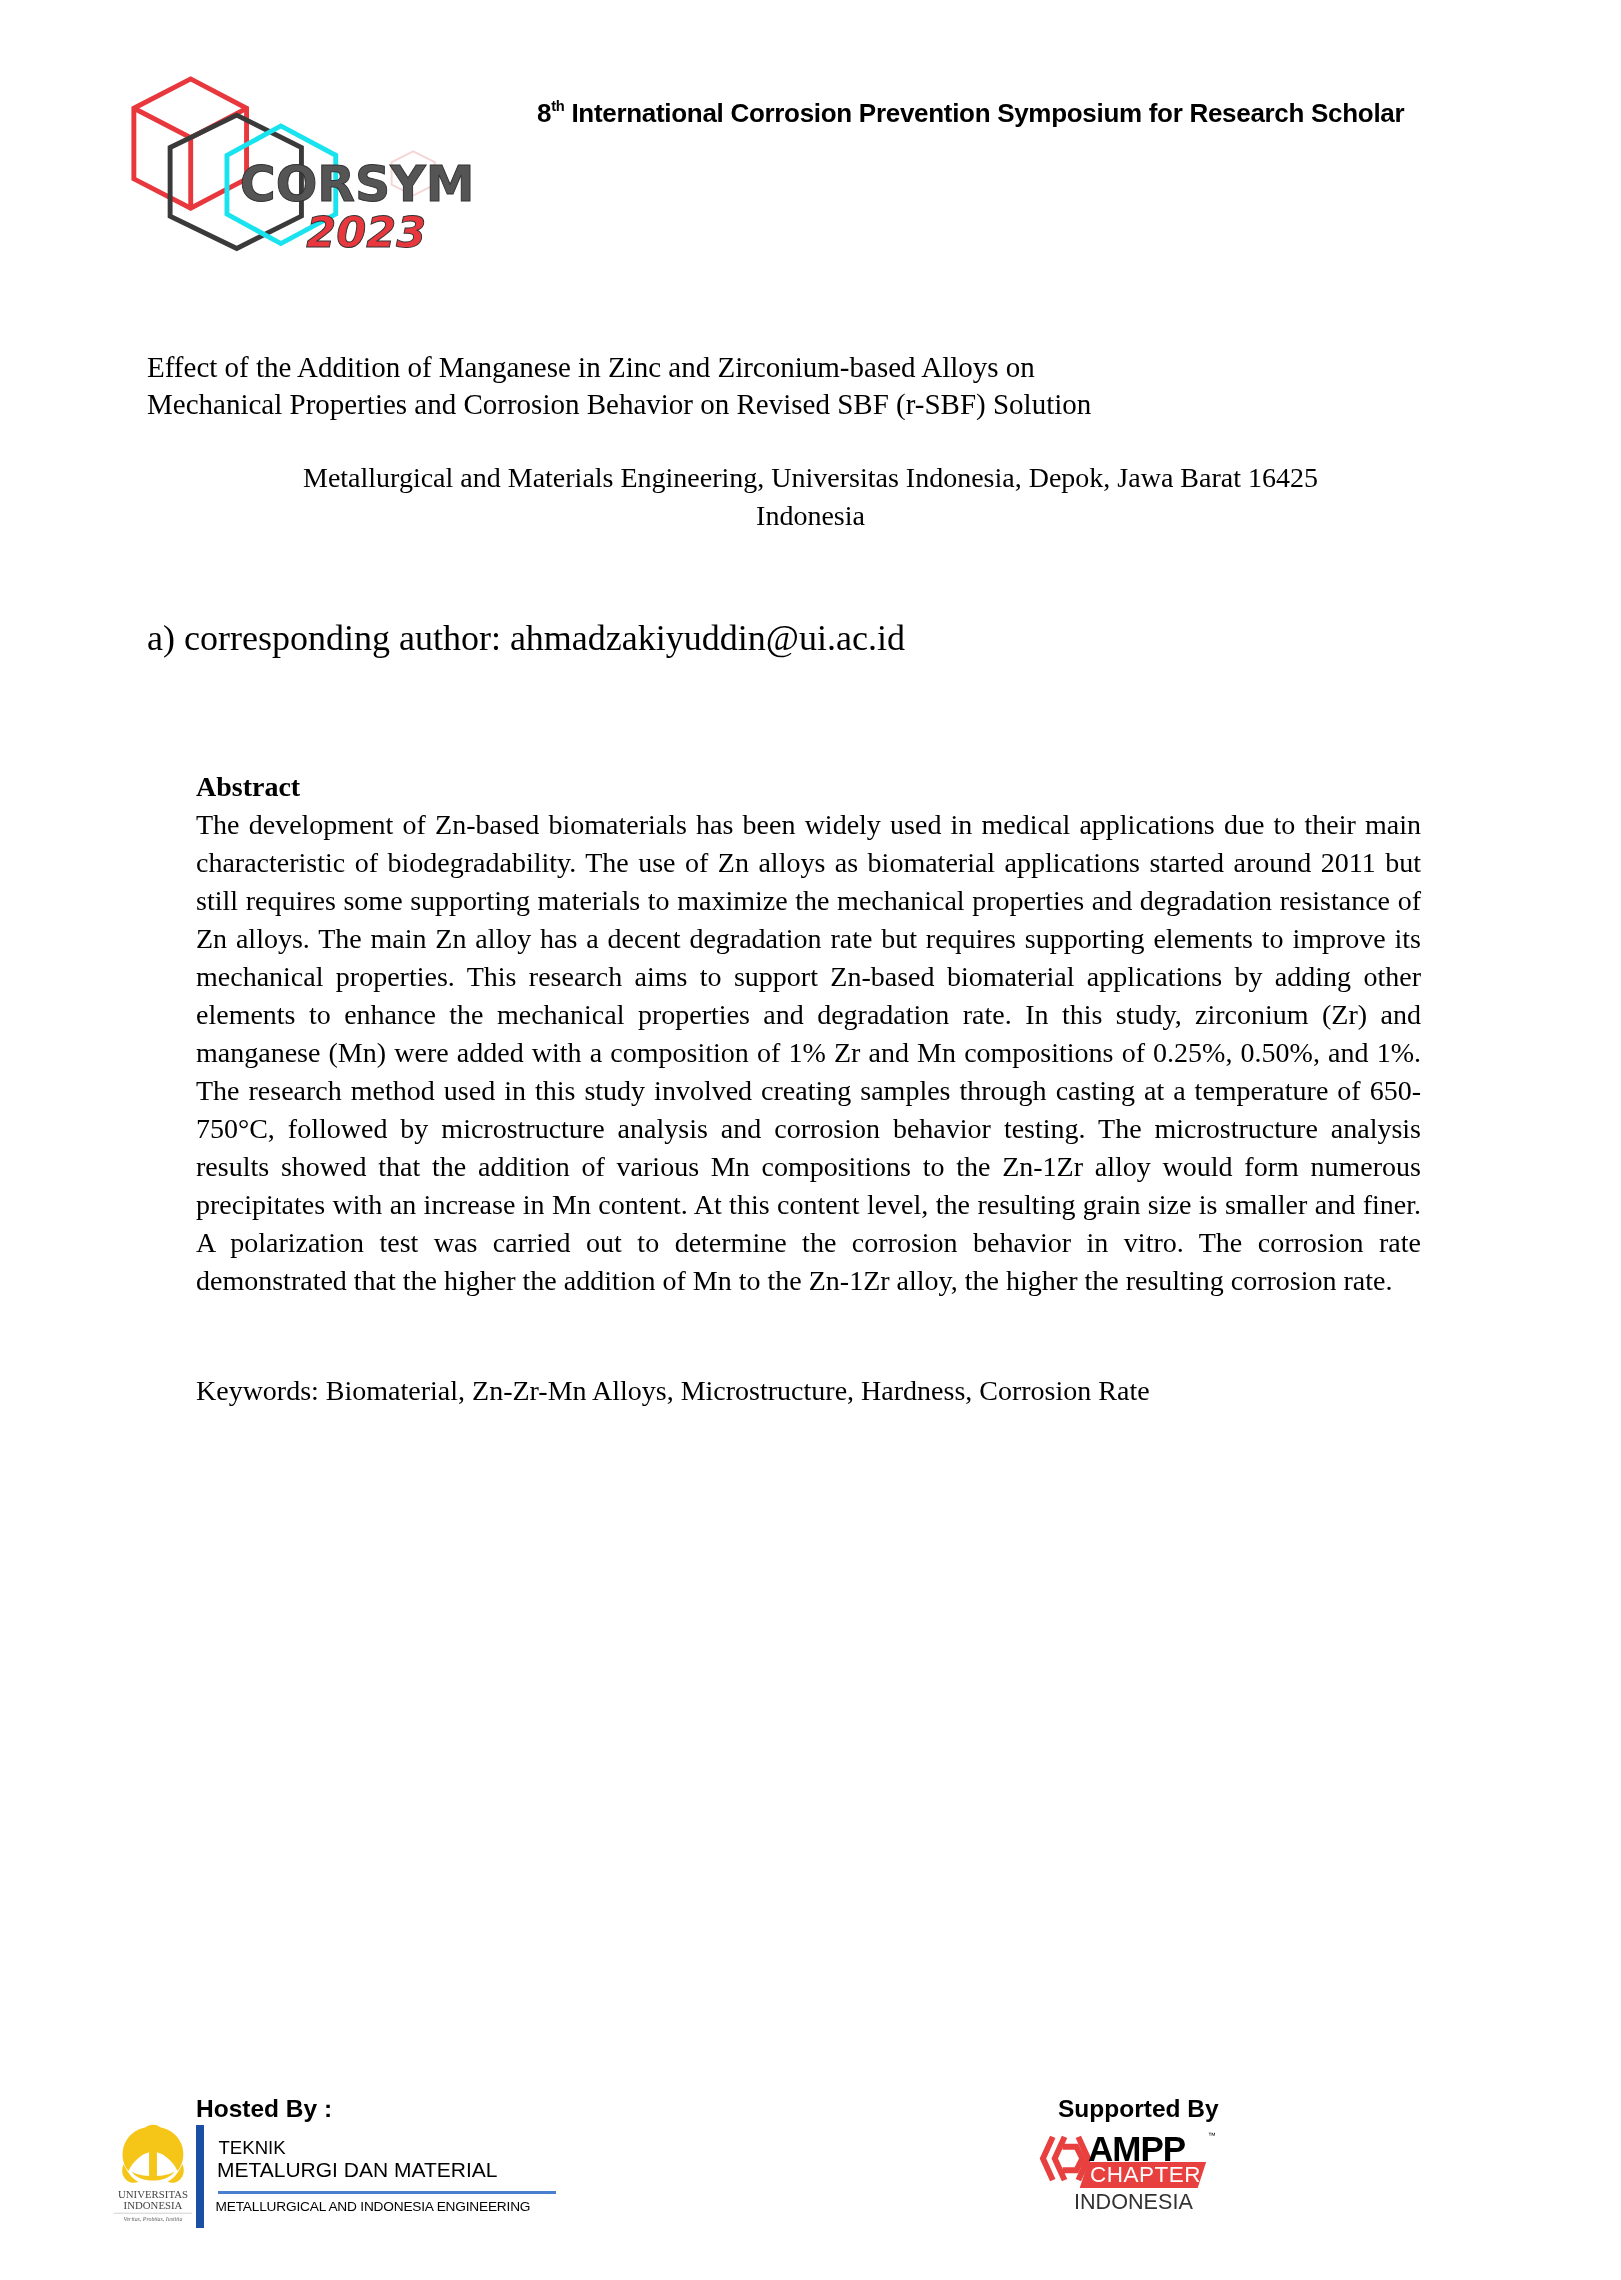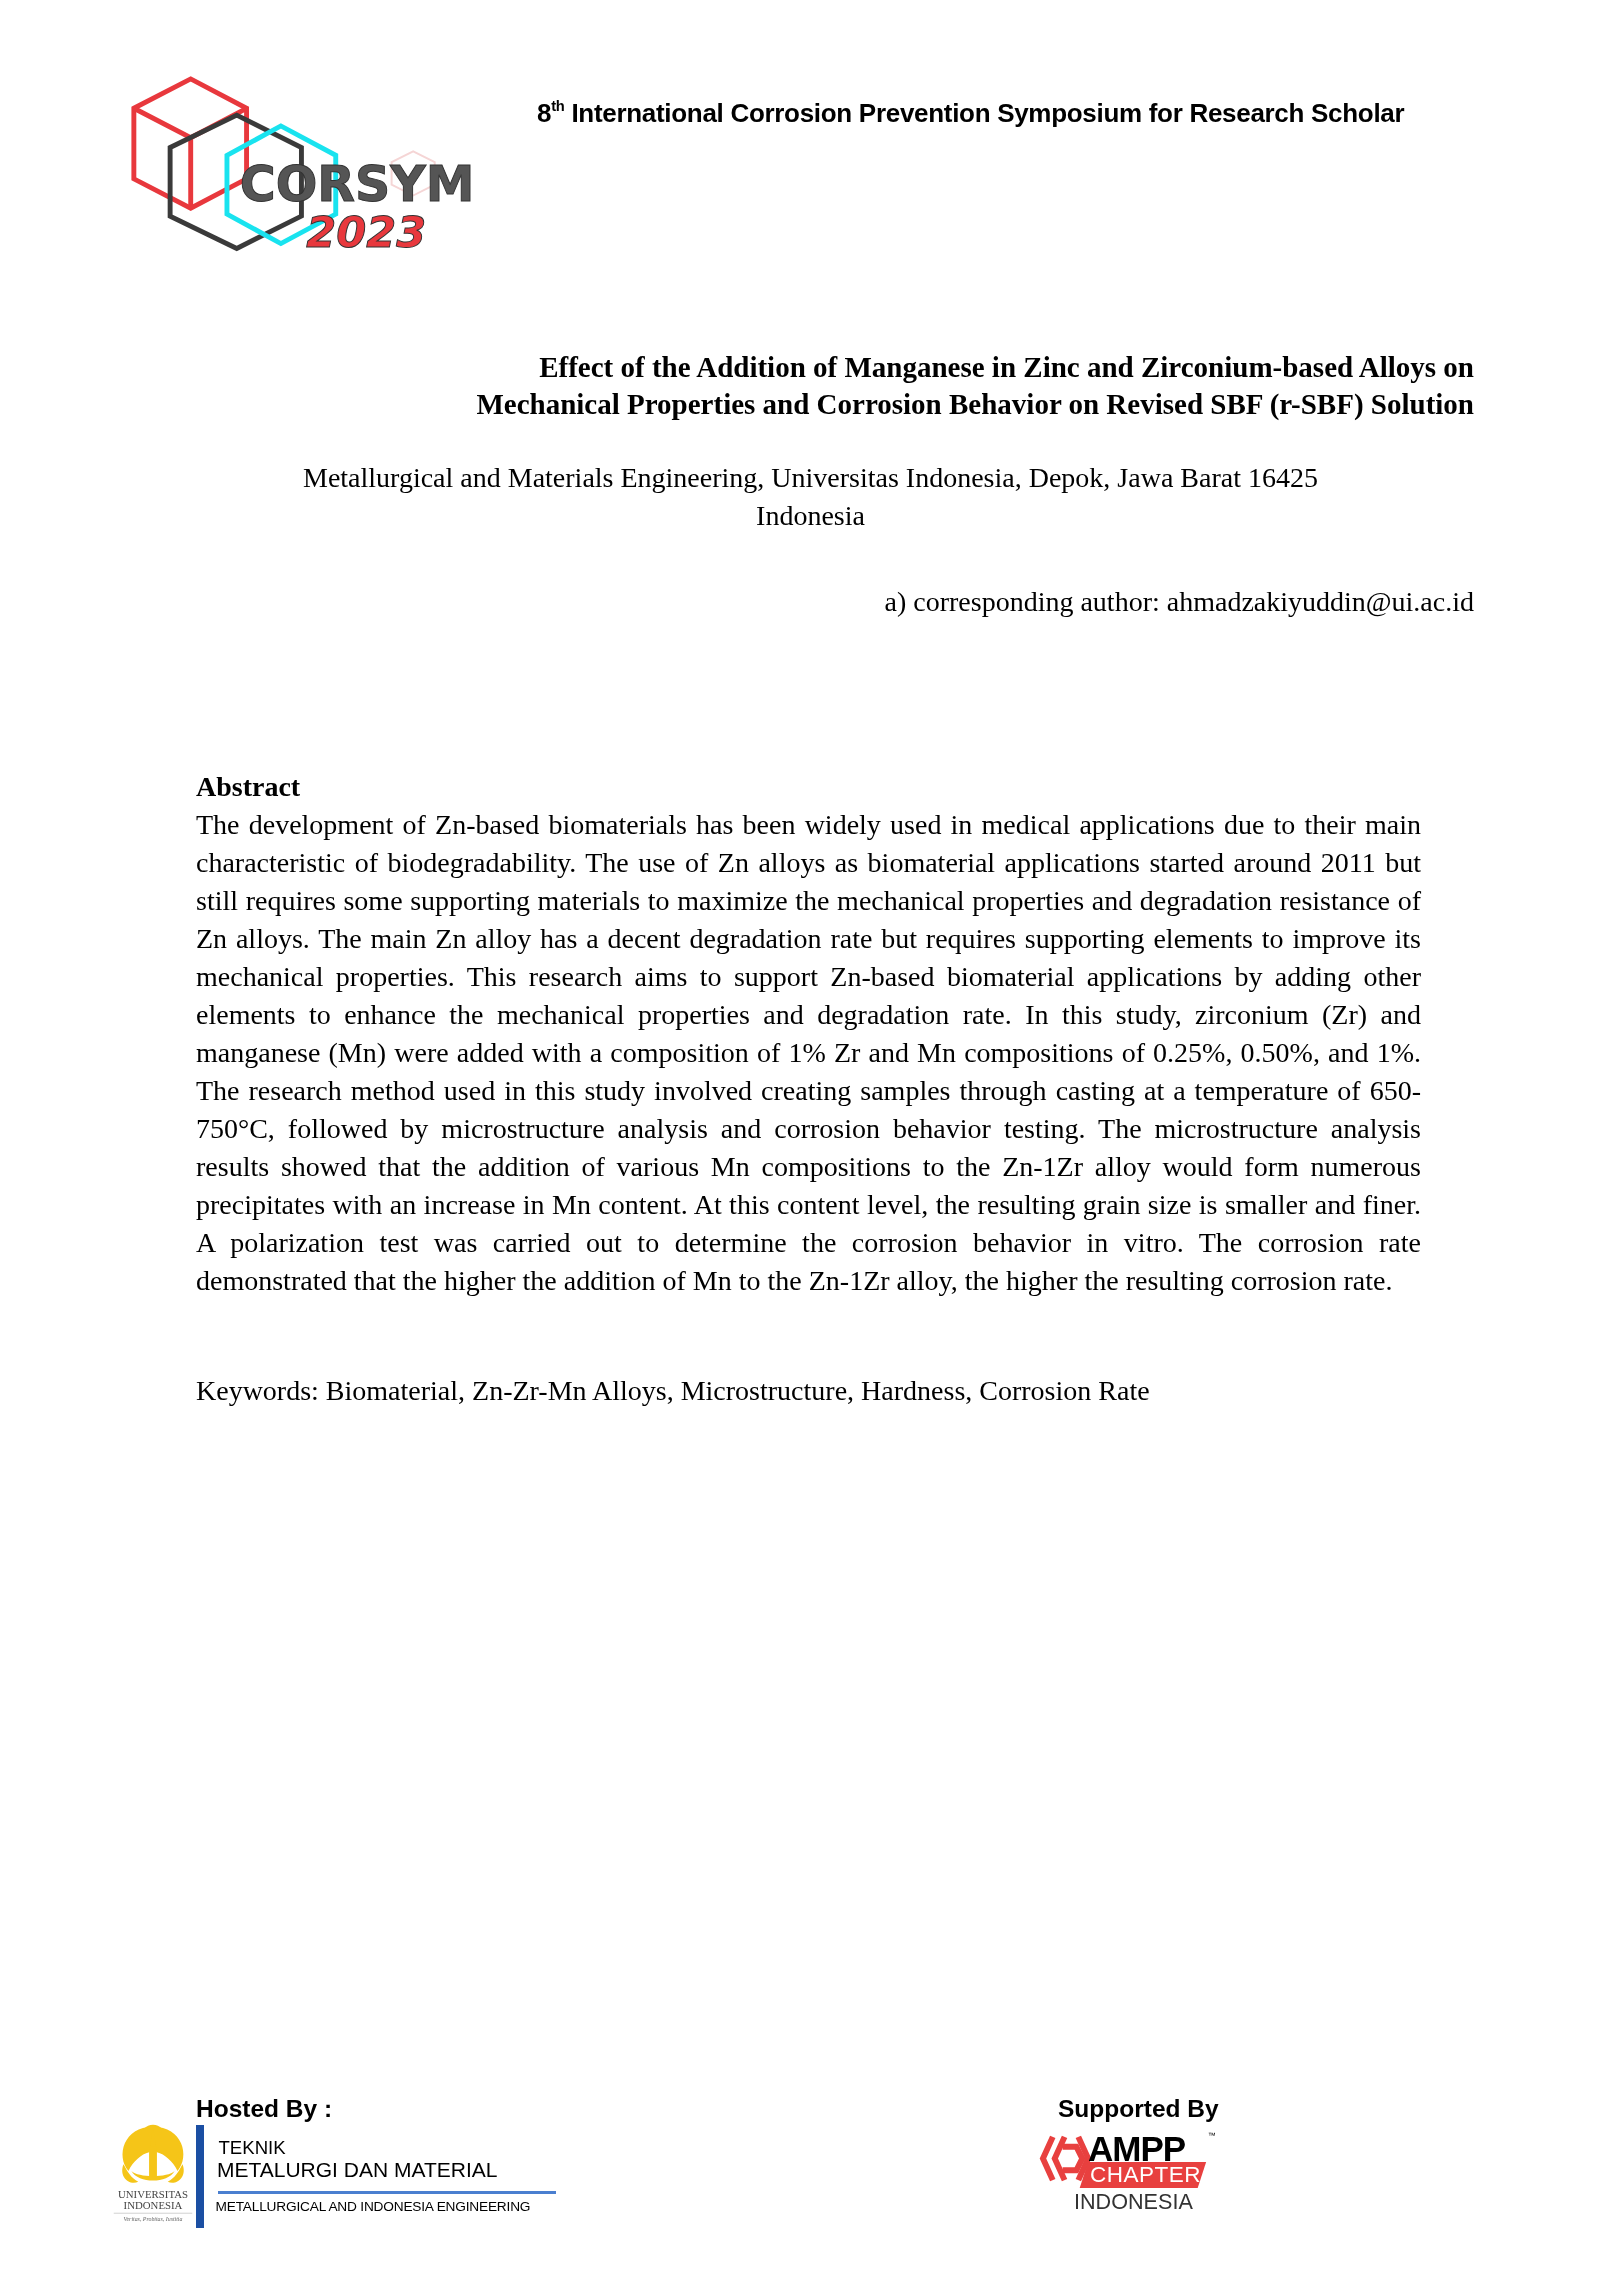--- a/index.html
+++ b/index.html
@@ -1,24 +1,24 @@
 <!DOCTYPE html>
 <html><head>
 <meta charset="utf-8">
 <style>
   html, body { margin:0; padding:0; background:#ffffff; }
   body { width:1621px; height:2281px; position:relative; overflow:hidden; font-family:"Liberation Serif", serif; color:#000; }
   .abs { position:absolute; }
   #logo { left:127px; top:69px; width:392px; height:206px; }
   #conf-title { left:537px; top:98px; font-family:Liberation Sans, sans-serif; font-weight:bold; font-size:26px; letter-spacing:-0.3px; white-space:nowrap; }
   #conf-title sup { font-size:14.7px; vertical-align:10.8px; }
-  #title { left:147px; width:1327px; top:349px; text-align:right; font-weight:bold; font-size:29px; line-height:37px; }
+  #title { left:147px; width:1327px; top:349px; text-align:left; font-weight:normal; font-size:29px; line-height:37px; }
   #authors { left:147px; width:1327px; top:459px; text-align:center; font-size:28px; line-height:38px; }
   #authors sup { font-size:15.7px; vertical-align:11.8px; }
-  #corresponding { left:147px; width:1327px; top:586px; text-align:right; font-size:28px; }
+  #corresponding { left:147px; width:1327px; top:617px; text-align:left; font-size:36px; }
   #abstract { left:196px; width:1225px; top:768px; font-size:28px; line-height:38px; }
   #abstract h2 { margin:0; font-size:28px; font-weight:bold; line-height:38px; }
   #abstract p { margin:0; text-align:justify; }
   #keywords { left:196px; top:1375px; font-size:28px; white-space:nowrap; }
   .footer-label { font-family:"Liberation Sans", sans-serif; font-weight:bold; font-size:24.5px;text-align:right; }
   #hosted-label { left:196px; top:2095px; }
   #supported-label { left:1058px; top:2095px; }
   #ui-logo { left:94px; top:2117px; width:118px; height:108px; }
   #tmm-logo { left:194px; top:2125px; width:392px; height:108px; }
   #tmm-bar { position:absolute; left:2px; top:0; width:7.8px; height:103px; background:#1b4fa3; }

